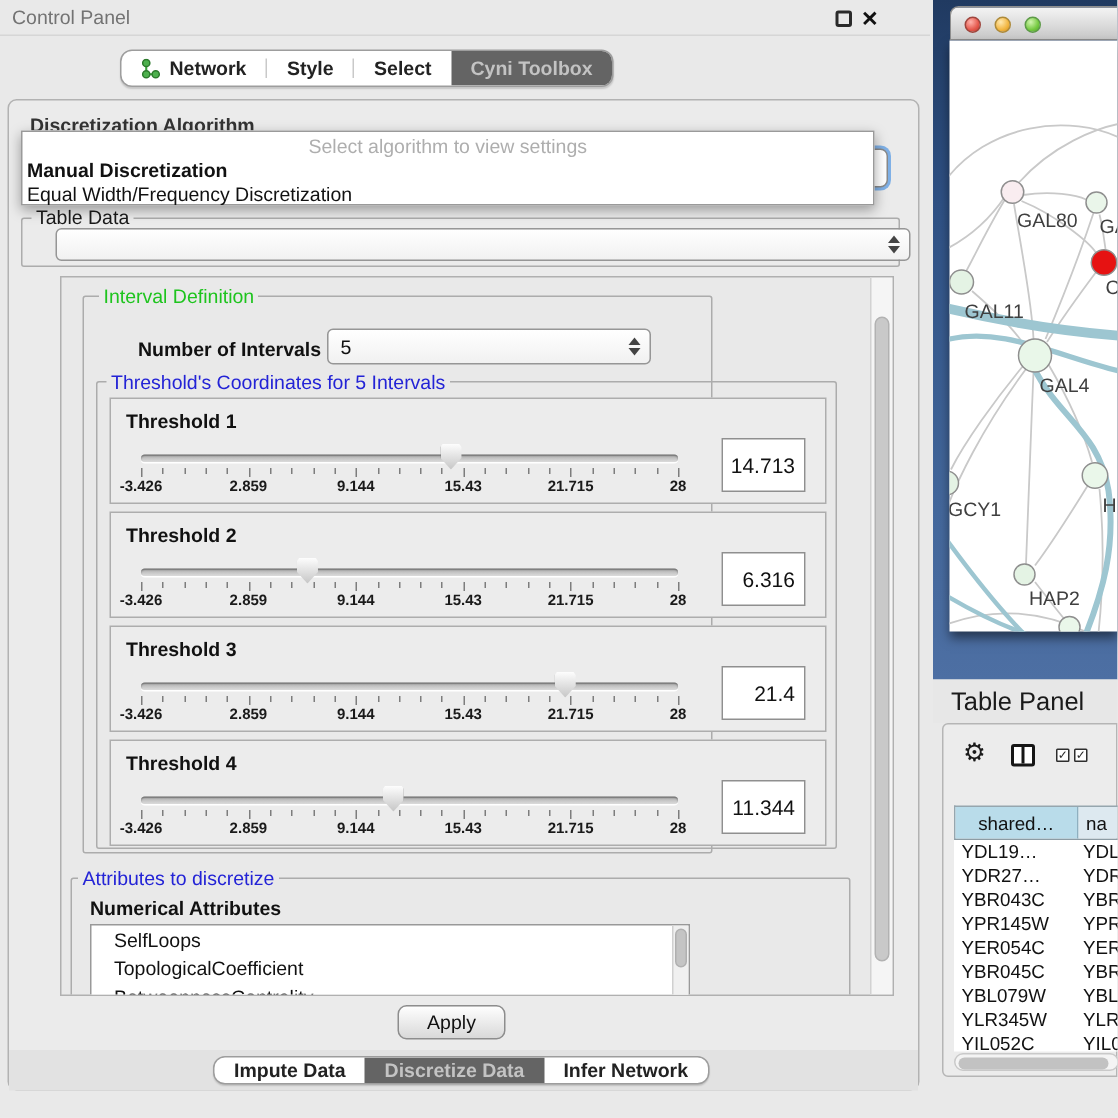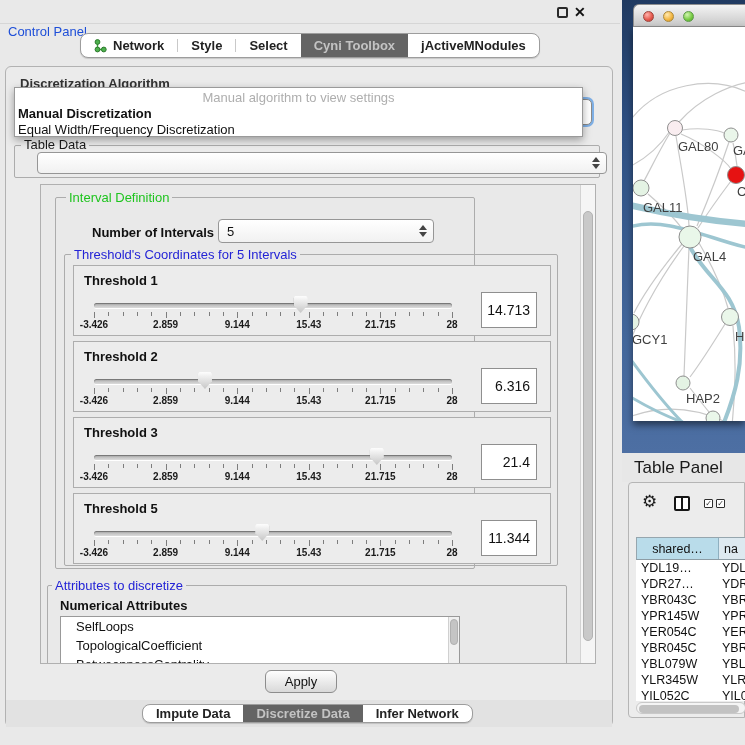--- a/index.html
+++ b/index.html
@@ -2,21 +2,21 @@
 <html><head>
 <meta charset="utf-8">
 <style>
   * { margin:0; padding:0; box-sizing:border-box; }
   html,body { width:745px; height:745px; overflow:hidden; }
   body { font-family:"Liberation Sans", sans-serif; background:#e9e9e9; position:relative; }
   .abs { position:absolute; }
 
   
   #cp-titlebar { left:0; top:0; width:620px; height:24px; background:#e9e9e9; border-bottom:1px solid #d6d6d6; }
-  #cp-title { left:8px; top:0; height:24px; line-height:24px; font-size:13px; color:#1d4ed8;margin-top:20px; }
+  #cp-title { left:8px; top:0; height:24px; line-height:24px; font-size:13px; color:#737373; }
   #float-btn { left:557px; top:7px; width:11px; height:11px; border:2px solid #2a2a2a; border-radius:2px; background:transparent; }
   #close-btn { left:574px; top:2px; font-size:14px; font-weight:bold; color:#111; line-height:20px; }
 
   .pill { position:absolute; display:inline-flex; align-items:stretch; background:#fff; border:1px solid #9d9d9d; border-radius:8px; overflow:hidden; font-size:13px; font-weight:bold; color:#222; box-shadow:0 1px 1px rgba(0,0,0,.15); }
   .pill .seg { display:flex; align-items:center; padding:0 13px; white-space:nowrap; cursor:default; }
   .pill .seg.sel { background:#646464; color:#c3c3c3; }
   .pill .vsep { width:1px; background:#c9c9c9; margin:5px 0; }
   #top-tabs { left:80px; top:33px; height:25px; }
   #bottom-tabs { left:142px; top:704px; height:19px; font-size:13px; }
   .net-icon-svg { margin-right:6px; }
@@ -125,31 +125,28 @@
     <div class="seg">
       <span>Style</span>
     </div>
     <div class="vsep"></div>
     <div class="seg">
       <span>Select</span>
     </div>
     <div class="seg sel">
       <span>Cyni Toolbox</span>
     </div>
-    <div class="seg">
-      <span>jActiveMNodules</span>
-    </div>
   </div>
 
 <div class="abs" id="panel-a"></div>
 
 <div class="abs" id="algo-hidden-label">Discretization Algorithm</div>
 <div class="abs" id="algo-combo"></div>
 <div class="abs" id="algo-popup">
-  <div class="hint">Manual algorithm to view settings</div>
+  <div class="hint">Select algorithm to view settings</div>
   <div id="algo-opts">
       <div class="popup-opt" style="top: 18px; font-weight: bold;">Manual Discretization</div>
       <div class="popup-opt" style="top: 34px;">Equal Width/Frequency Discretization</div>
     </div>
 </div>
 
 <div class="abs group-border" id="tabledata-group">
   <span class="group-chip" id="tabledata-label">Table Data</span>
   <div class="combo" id="tabledata-combo">
     <span class="stepper"></span>
@@ -278,21 +275,21 @@
             <div class="tick" style="left: 378px; top: 46px; height: 6px;"></div>
             <div class="tick-label" style="left: -5px; top: 53px;">-3.426</div>
             <div class="tick-label" style="left: 66.6px; top: 53px;">2.859</div>
             <div class="tick-label" style="left: 138.2px; top: 53px;">9.144</div>
             <div class="tick-label" style="left: 209.8px; top: 53px;">15.43</div>
             <div class="tick-label" style="left: 281.4px; top: 53px;">21.715</div>
             <div class="tick-label" style="left: 353px; top: 53px;">28</div>
             <div class="thr-value">21.4</div>
           </div>
           <div class="thr-box" style="top: 238px;">
-            <div class="thr-label">Threshold 5</div>
+            <div class="thr-label">Threshold 4</div>
             <div class="thr-track">
               <div class="thr-thumb" style="left: 161.257px;"></div>
             </div>
             <div class="tick" style="left: 20px; top: 46px; height: 6px;"></div>
             <div class="tick" style="left: 34.32px; top: 46px; height: 3.5px;"></div>
             <div class="tick" style="left: 48.64px; top: 46px; height: 3.5px;"></div>
             <div class="tick" style="left: 62.96px; top: 46px; height: 3.5px;"></div>
             <div class="tick" style="left: 77.28px; top: 46px; height: 3.5px;"></div>
             <div class="tick" style="left: 91.6px; top: 46px; height: 6px;"></div>
             <div class="tick" style="left: 105.92px; top: 46px; height: 3.5px;"></div>

